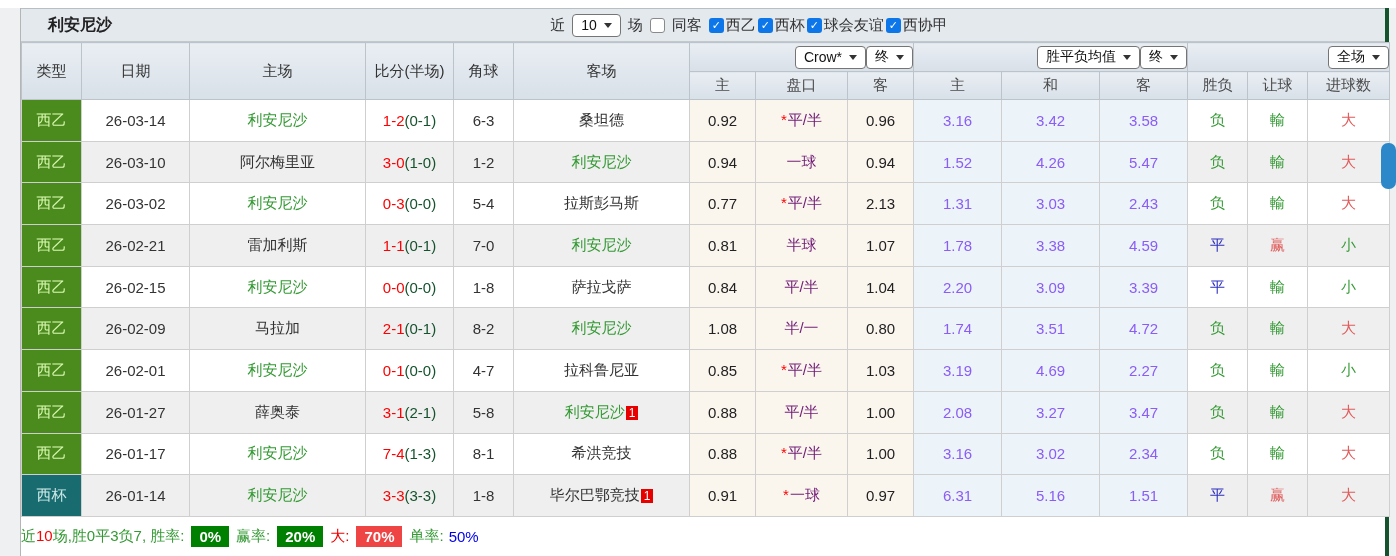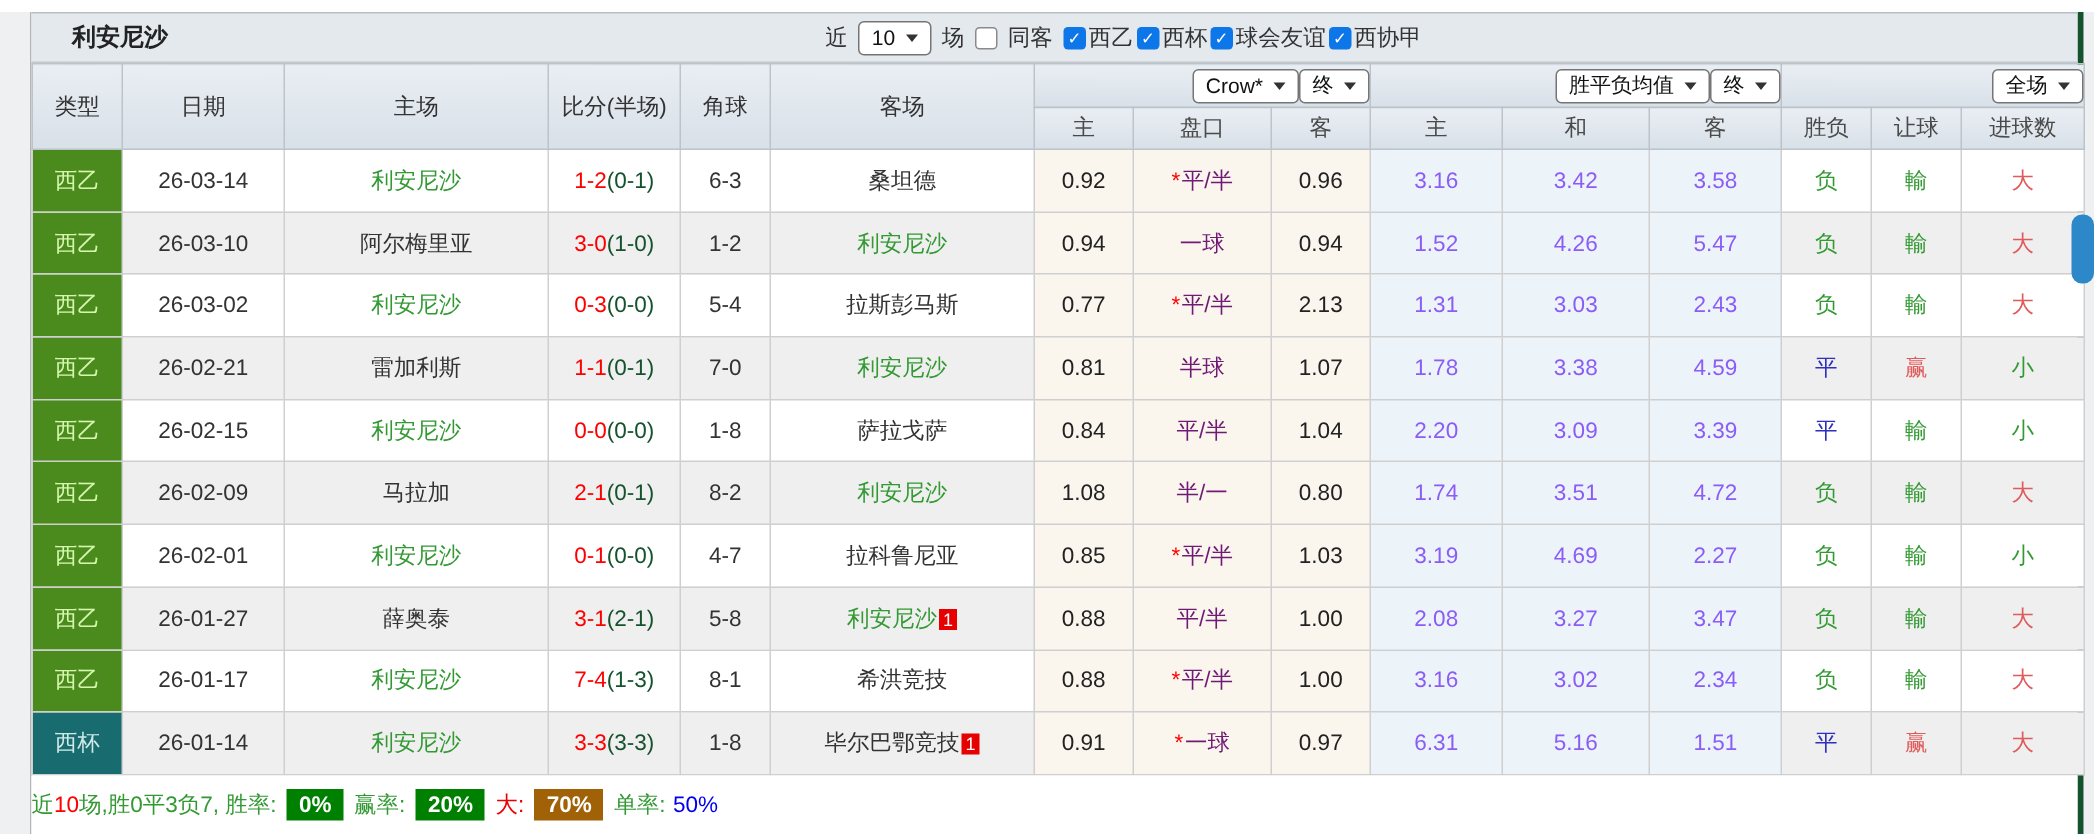--- a/index.html
+++ b/index.html
@@ -43,21 +43,21 @@
   .rc { background:#e60000; color:#fff; font-size:12px; padding:0 3px; margin-left:1px; }
   .c-g { color:#339933; } .c-r { color:#e05c5c; } .c-b { color:#2e2ebf; }
   
   .footer { height:39px; background:#fff; display:flex; align-items:center; justify-content:flex-start;
     gap:5px; font-size:15px; color:#339933; }
   .footer .red { color:#f00; }
   .footer .lbl-r { color:#e00; }
   .footer .blue { color:#0000ee; }
   .pct { color:#fff; padding:2px 8px; font-weight:bold; margin:0 2px; }
   .pct-g { background:#008000; }
-  .pct-r { background:#a16207; }
+  .pct-r { background:#ef4444; }
   
   .thumb { position:absolute; left:1381px; top:143px; width:15px; height:46px;
     background:#2c88c9; border-radius:7px; }
 </style>
 </head>
 <body>
 
 <div class="top-strip"></div>
 
 <div class="panel">

